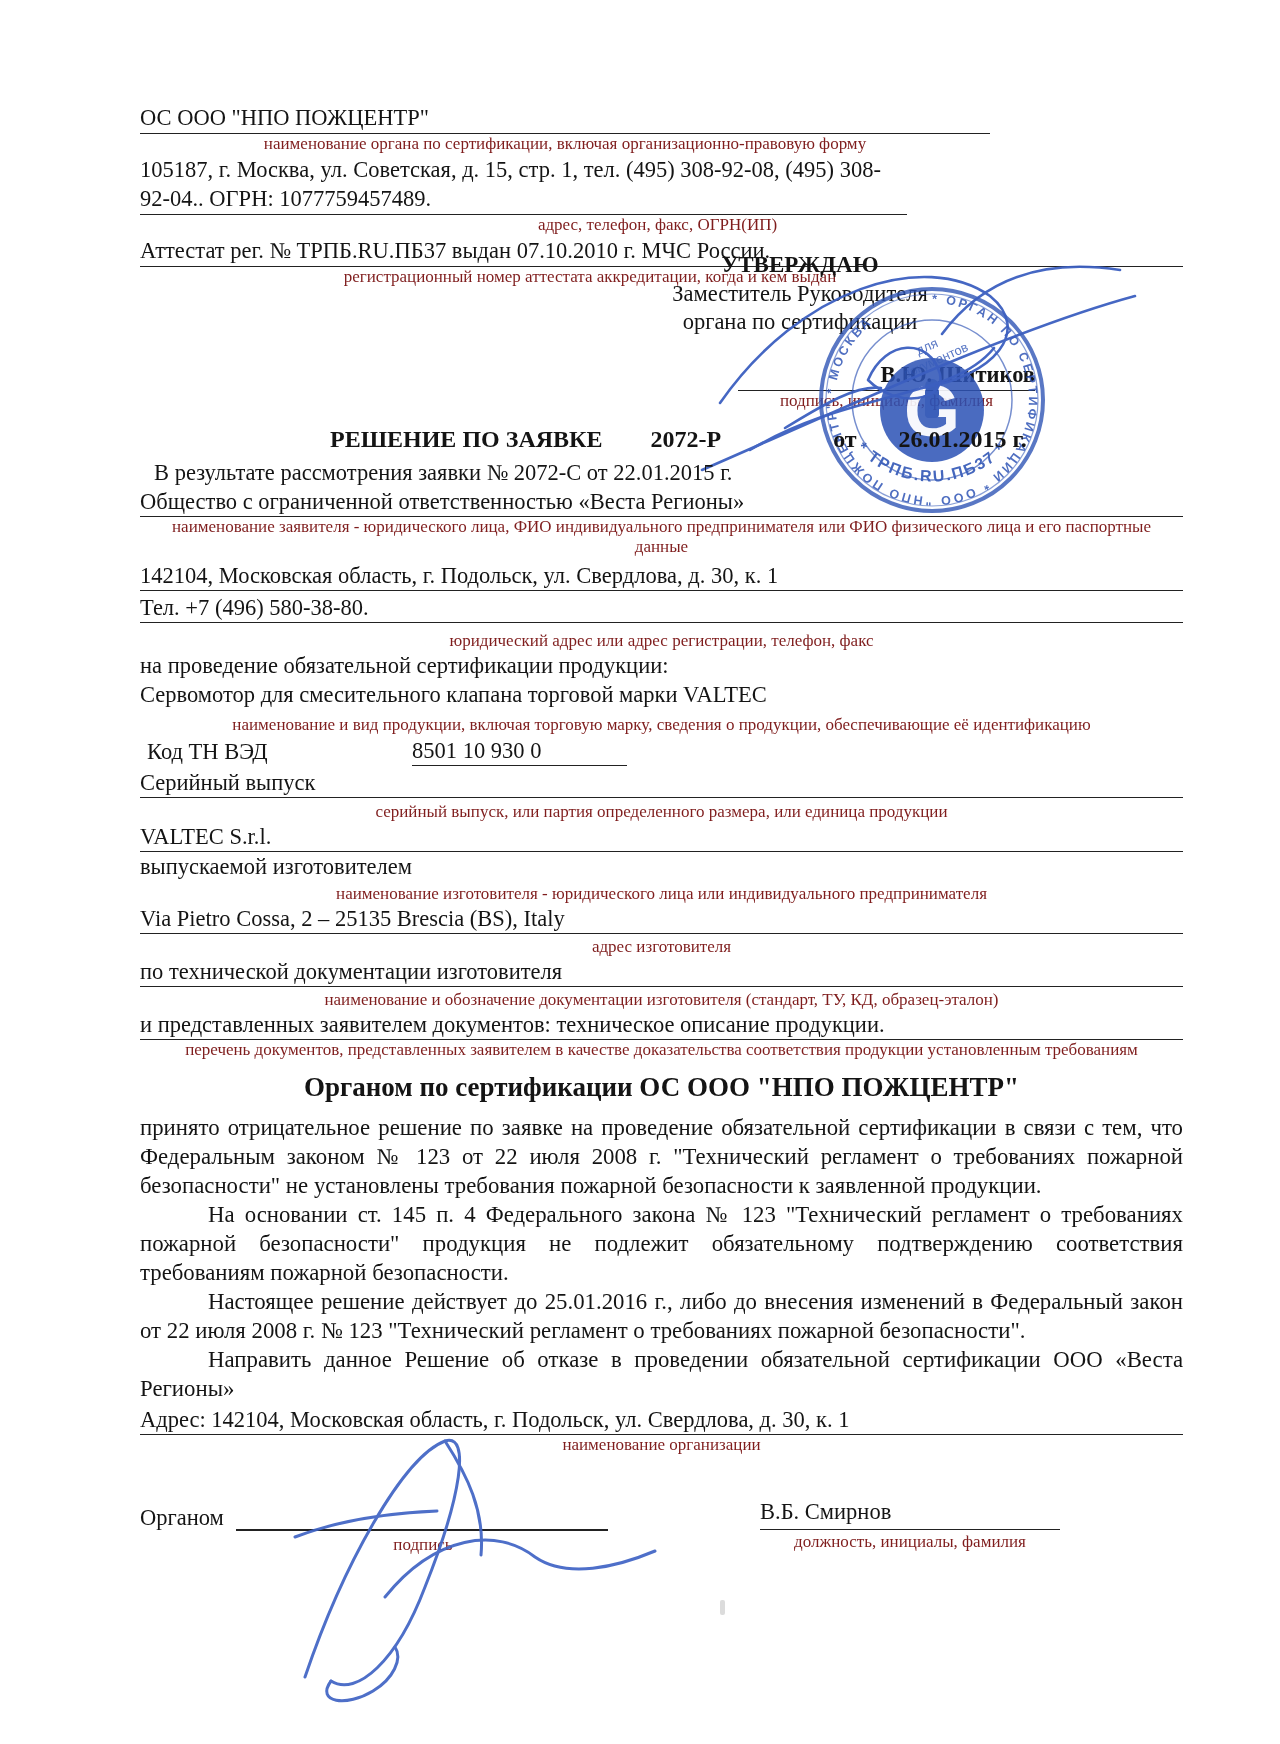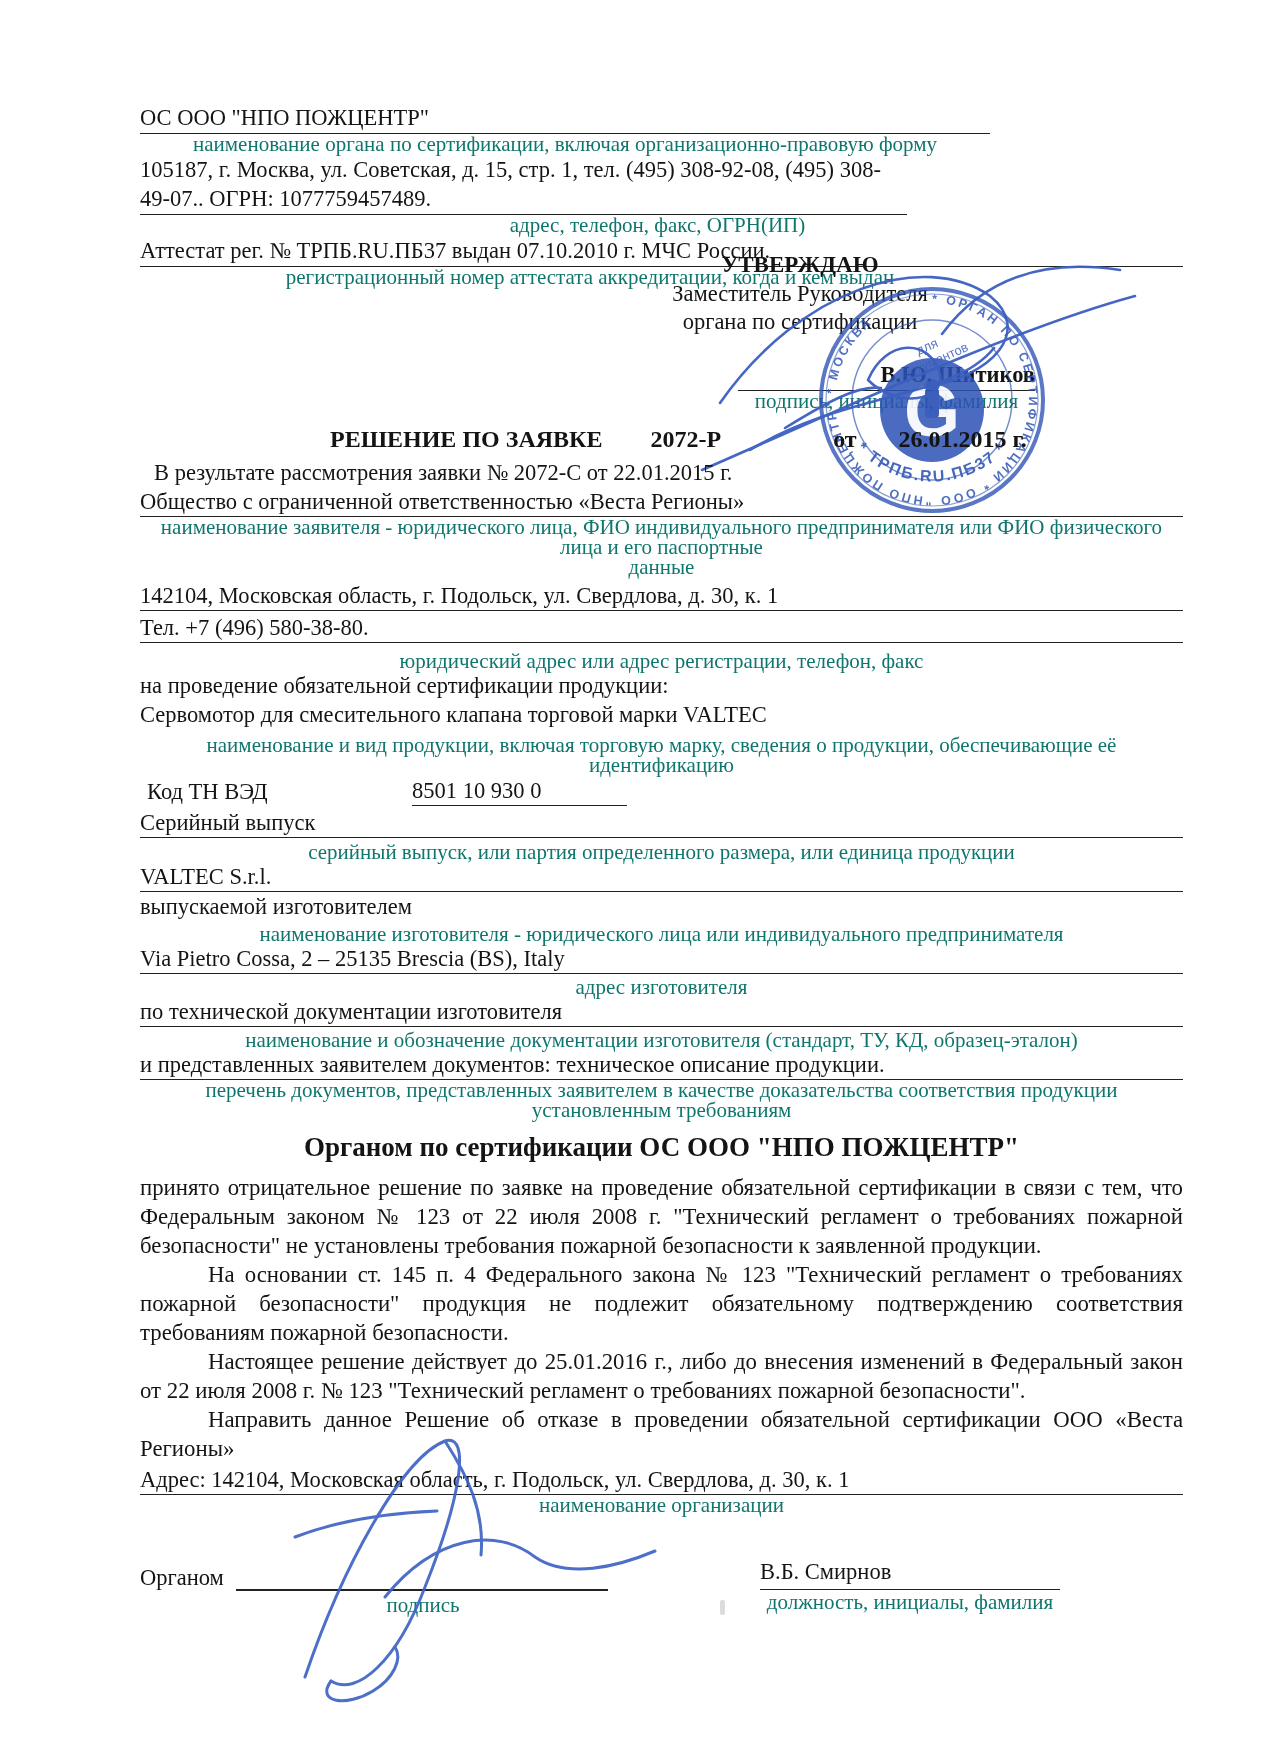--- a/index.html
+++ b/index.html
@@ -1,20 +1,20 @@
 <!DOCTYPE html>
 <html><head>
 <meta charset="utf-8">
 <style>
   html,body{margin:0;padding:0;background:#ffffff;}
   body{width:1280px;height:1744px;position:relative;overflow:hidden;
        font-family:"Liberation Serif", serif;color:#141414;}
   .abs{position:absolute;}
   .f{font-size:22.5px;line-height:29px;}
-  .cap{font-size:21px;line-height:20px;text-align:center;color:#0f766e;}
+  .cap{font-size:17px;line-height:20px;text-align:center;color:#7f1d1d;}
   .ul{border-bottom:1.7px solid #222;}
   b,.b{font-weight:normal;}
   
   #header{left:140px;top:103px;width:1043px;}
   #header .fline{padding-bottom:1px;}
   
   #approval{left:565px;top:250px;width:470px;text-align:center;}
   #approval .t{font-size:23px;font-weight:bold;line-height:30px;}
   #approval .r{font-size:22.5px;line-height:28px;}
   #sig-line{width:297px;margin-left:auto;border-bottom:1.9px solid #222;
@@ -53,21 +53,21 @@
 </style>
 </head>
 <body>
 
 <div id="header" class="abs">
   <div class="f ul fline" style="width:850px;">
     <span>ОС  ООО "НПО ПОЖЦЕНТР"</span>
   </div>
   <div class="cap" style="width:850px;">наименование органа по сертификации, включая организационно-правовую форму</div>
   <div class="f ul fline" style="width:767px;margin-top:1px;">
-    <span>105187, г. Москва, ул. Советская, д. 15, стр. 1, тел. (495) 308-92-08, (495) 308-49-07.. ОГРН: 1077759457489.</span>
+    <span>105187, г. Москва, ул. Советская, д. 15, стр. 1, тел. (495) 308-92-08, (495) 308-92-04.. ОГРН: 1077759457489.</span>
   </div>
   <div class="cap" style="width:1035px;">адрес, телефон, факс, ОГРН(ИП)</div>
   <div class="f ul fline" style="width:1043px;margin-top:1px;">
     <span>Аттестат рег. № ТРПБ.RU.ПБ37 выдан 07.10.2010 г. МЧС России.</span>
   </div>
   <div class="cap" style="width:900px;">регистрационный номер аттестата аккредитации, когда и кем выдан</div>
 </div>
 
 <div id="approval" class="abs">
   <div class="t">УТВЕРЖДАЮ</div>

